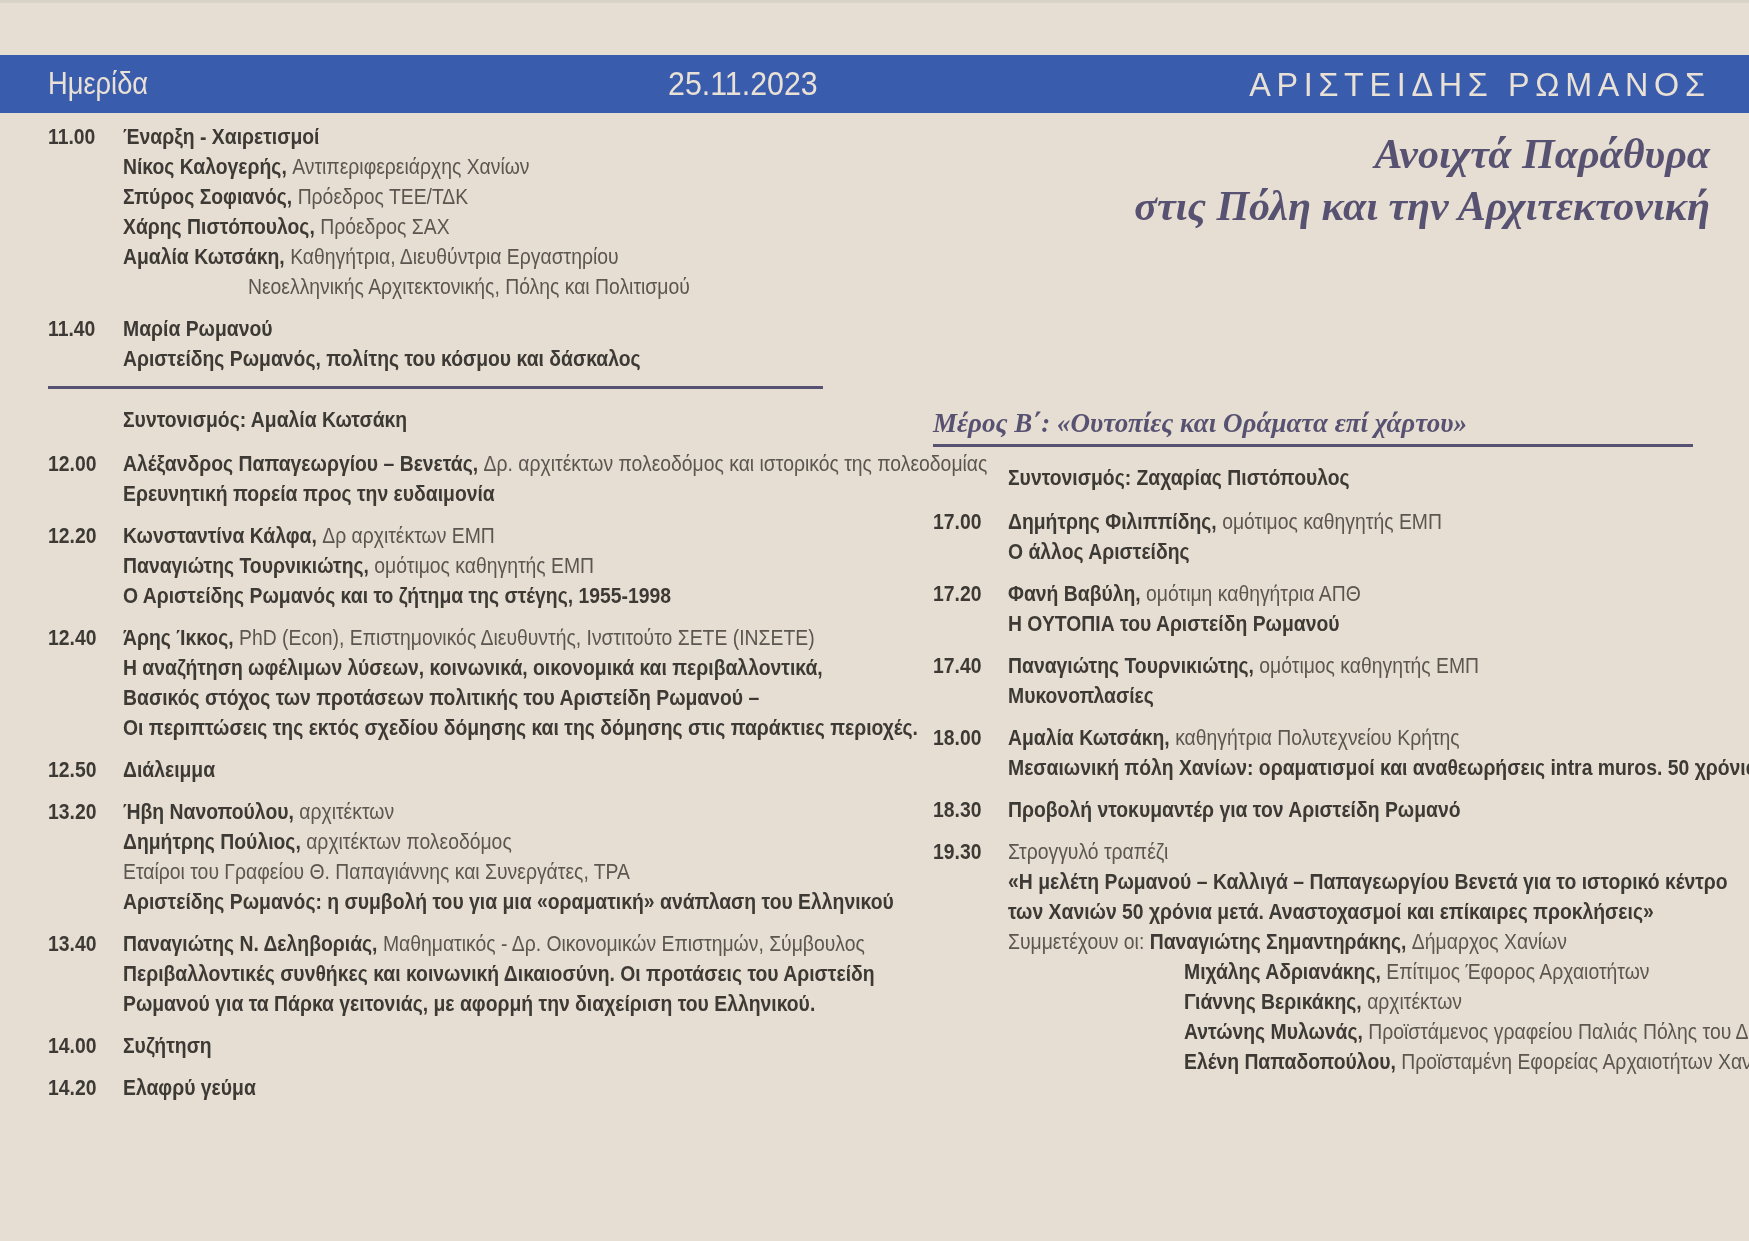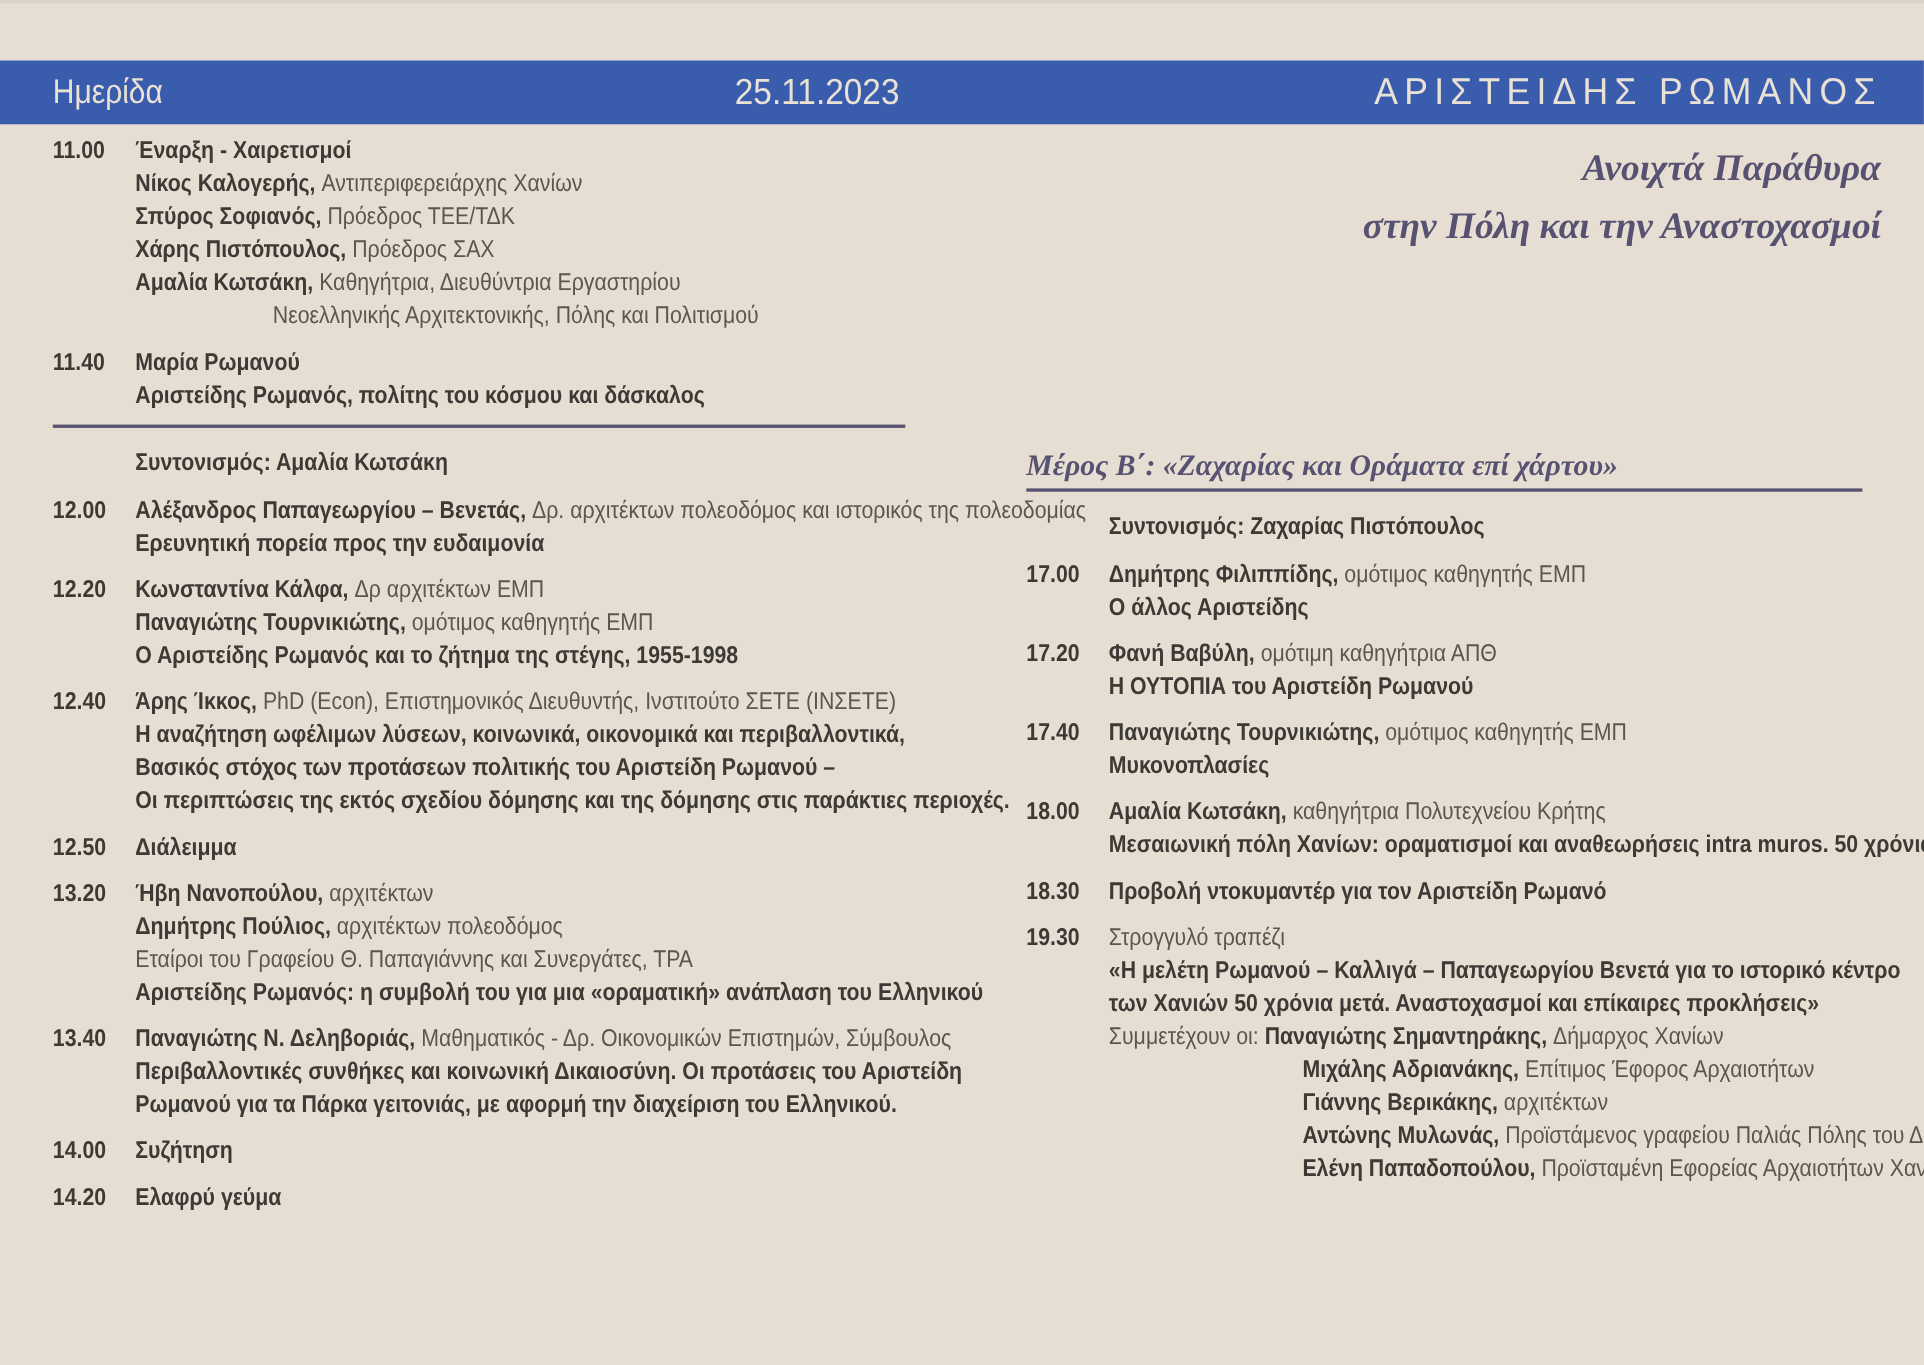--- a/index.html
+++ b/index.html
@@ -21,21 +21,21 @@
   
   .banner{position:absolute;top:55px;left:0;width:100%;height:58px;background:var(--blue);color:var(--banner-text);}
   .banner span{position:absolute;top:0;line-height:58px;white-space:nowrap;}
   .banner-left{left:48px;font-size:31px;transform:scaleX(.88);transform-origin:0 50%;}
   .banner-date{left:668px;font-size:33px;transform:scaleX(.92);transform-origin:0 50%;}
   .banner-right{right:38px;font-size:34px;letter-spacing:6px;transform:scaleX(.95);transform-origin:100% 50%;}
 
   
   .main-title{position:absolute;top:128px;right:39px;text-align:right;
     font-family:"Liberation Serif",serif;font-style:italic;font-weight:700;
-    font-size:34px;line-height:52px;color:var(--purple);}
+    font-size:42px;line-height:52px;color:var(--purple);}
 
   
   .col{position:absolute;}
   .col-left{left:48px;top:122px;width:775px;}
   .col-right{left:933px;top:390px;width:760px;}
 
   .item{display:flex;margin-bottom:12px;}
   .time{flex:0 0 75px;font-size:22px;font-weight:700;color:var(--dark);
     line-height:30px;transform:scaleX(.88);transform-origin:0 0;white-space:nowrap;}
   .lines{flex:1;transform:scaleX(.88);transform-origin:0 0;}
@@ -61,21 +61,21 @@
   <div class="top-hairline"></div>
 
   <header class="banner">
     <span class="banner-left">Ημερίδα</span>
     <span class="banner-date">25.11.2023</span>
     <span class="banner-right">ΑΡΙΣΤΕΙΔΗΣ ΡΩΜΑΝΟΣ</span>
   </header>
 
   <div class="main-title">
     <div>Ανοιχτά Παράθυρα</div>
-    <div>στην Πόλη και την Αναστοχασμοί</div>
+    <div>στις Πόλη και την Αρχιτεκτονική</div>
   </div>
 
   <section class="col col-left">
     <div id="left-pre">
         <div class="item">
           <div class="time">11.00</div>
           <div class="lines">
             <div class="line"><span class="seg-title">Έναρξη - Χαιρετισμοί</span></div>
             <div class="line"><span class="seg-name">Νίκος Καλογερής, </span><span class="seg-role">Αντιπεριφερειάρχης Χανίων</span></div>
             <div class="line"><span class="seg-name">Σπύρος Σοφιανός, </span><span class="seg-role">Πρόεδρος ΤΕΕ/ΤΔΚ</span></div>
@@ -151,21 +151,21 @@
         <div class="item">
           <div class="time">14.20</div>
           <div class="lines">
             <div class="line"><span class="seg-title">Ελαφρύ γεύμα</span></div>
           </div>
         </div>
       </div>
   </section>
 
   <section class="col col-right">
-    <h2 class="section-heading">Μέρος Β΄: «Ζαχαρίας και Οράματα επί χάρτου»</h2>
+    <h2 class="section-heading">Μέρος Β΄: «Ουτοπίες και Οράματα επί χάρτου»</h2>
     <div class="rule"></div>
     <div class="moderator">Συντονισμός: Ζαχαρίας Πιστόπουλος</div>
     <div id="right-items">
         <div class="item">
           <div class="time">17.00</div>
           <div class="lines">
             <div class="line"><span class="seg-name">Δημήτρης Φιλιππίδης, </span><span class="seg-role">ομότιμος καθηγητής ΕΜΠ</span></div>
             <div class="line"><span class="seg-title">Ο άλλος Αριστείδης</span></div>
           </div>
         </div>

